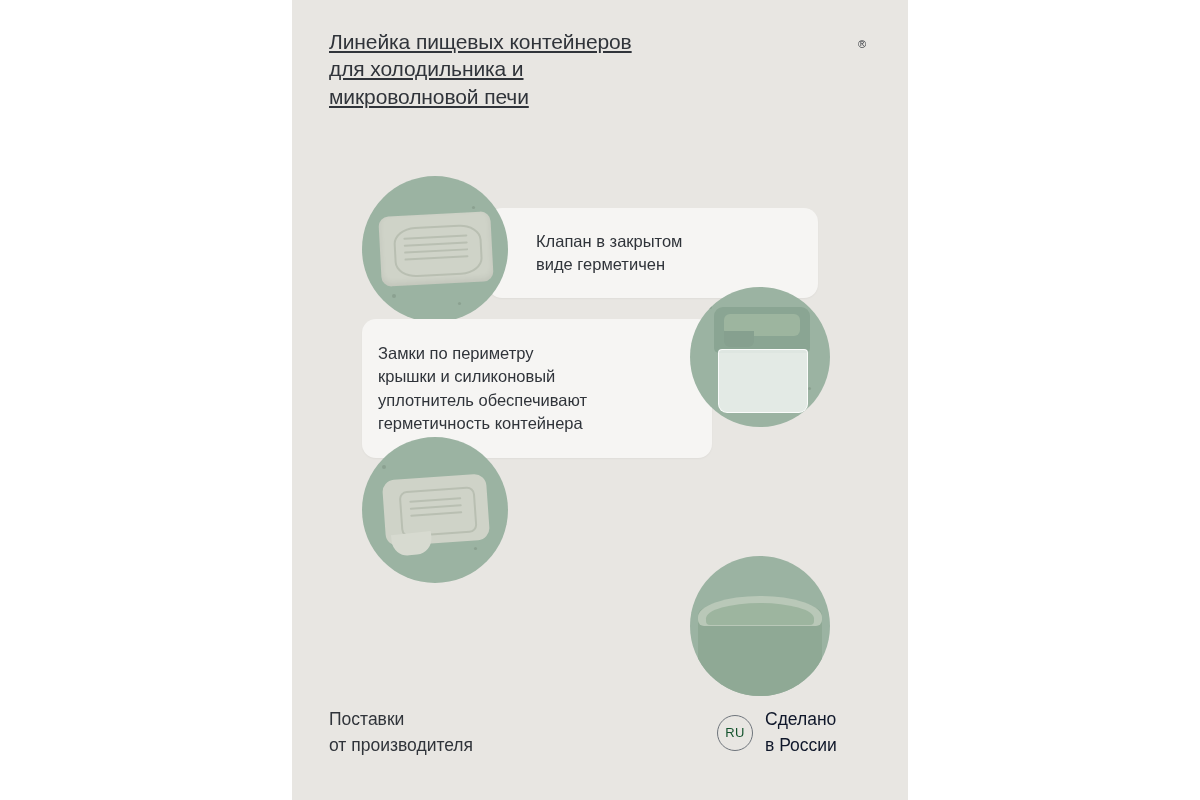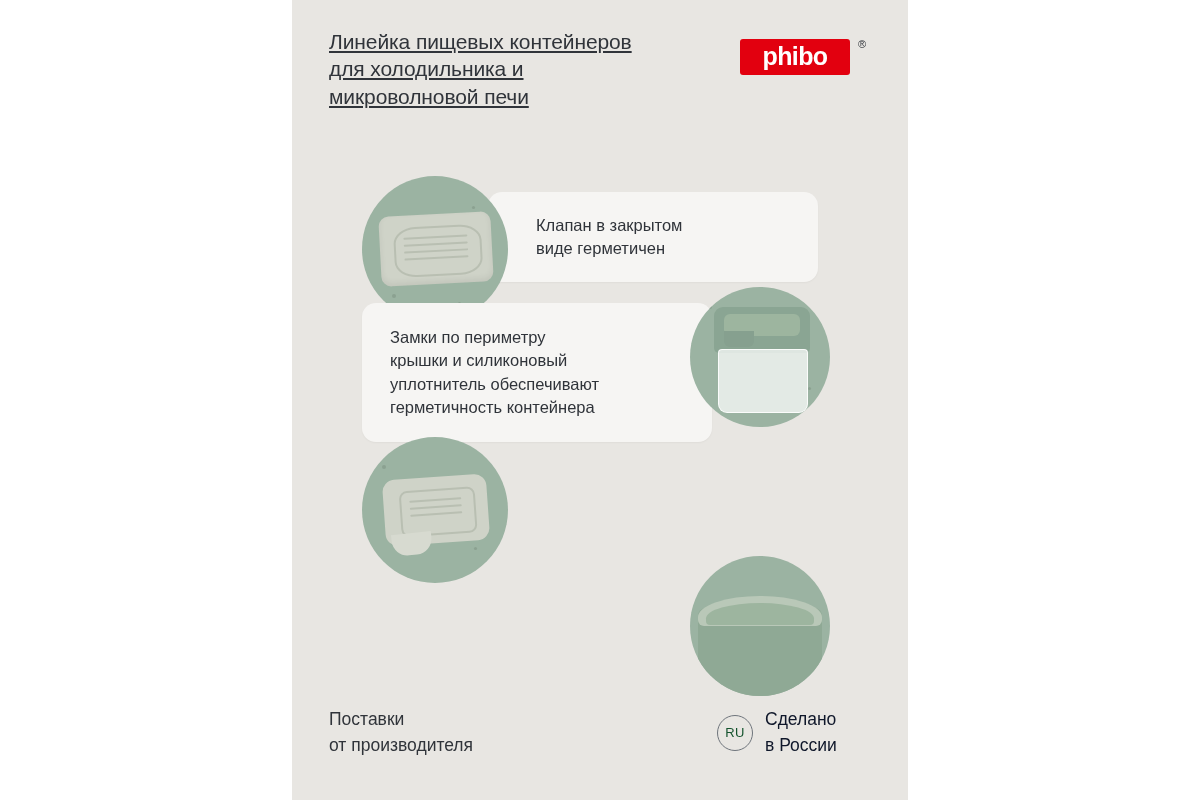--- a/index.html
+++ b/index.html
@@ -75,35 +75,36 @@
     overflow: hidden;
     background: #9bb3a2;
   }
   .callout {
     position: absolute;
     background: #f6f5f3;
     border-radius: 14px;
     box-shadow: 0 1px 2px rgba(0,0,0,0.04);
     display: flex;
     align-items: center;
+    margin-top: 16px;
   }
   .callout-text {
     font-size: 16.5px;
     line-height: 1.40;
     color: #30343a;
     white-space: pre-line;
   }
 
   
   #f1-circle { left: 70px; top: 176px; width: 146px; height: 146px; }
   #f1-callout { left: 196px; top: 192px; width: 330px; height: 90px; padding-left: 48px; box-sizing: border-box; }
 
   
   #f2-circle { left: 398px; top: 287px; width: 140px; height: 140px; }
-  #f2-callout { left: 70px; top: 303px; width: 350px; height: 139px; padding-left: 28px; box-sizing: border-box; }
+  #f2-callout { left: 70px; top: 303px; width: 350px; height: 139px; padding-left: 16px; box-sizing: border-box; }
 
   
   #f3-circle { left: 70px; top: 437px; width: 146px; height: 146px; }
   #f3-callout { left: 196px; top: 446px; width: 338px; height: 123px; padding-left: 47px; box-sizing: border-box; }
 
   
   #f4-circle { left: 398px; top: 556px; width: 140px; height: 140px; }
   #f4-callout { left: 70px; top: 576px; width: 350px; height: 100px; padding-left: 22px; box-sizing: border-box; }
 
   
@@ -276,23 +277,20 @@
 <body>
 
 <div class="canvas">
   <div class="poster">
 
     <div class="headline">Линейка пищевых
 контейнеров
 для холодильника
 и микроволновой печи</div>
 
-    <div class="logo">
-      <span class="logo-text">phibo</span>
-    </div>
     <div class="logo-reg">®</div>
 
     <div class="callout" id="f1-callout">
       <div class="callout-text">Клапан в закрытом
 виде герметичен</div>
     </div>
     <div class="circle" id="f1-circle">
       <div class="art">
         <div class="speck" style="left:14px; top:22px; width:4px; height:4px;"></div>
         <div class="speck" style="left:110px; top:30px; width:3px; height:3px;"></div>

